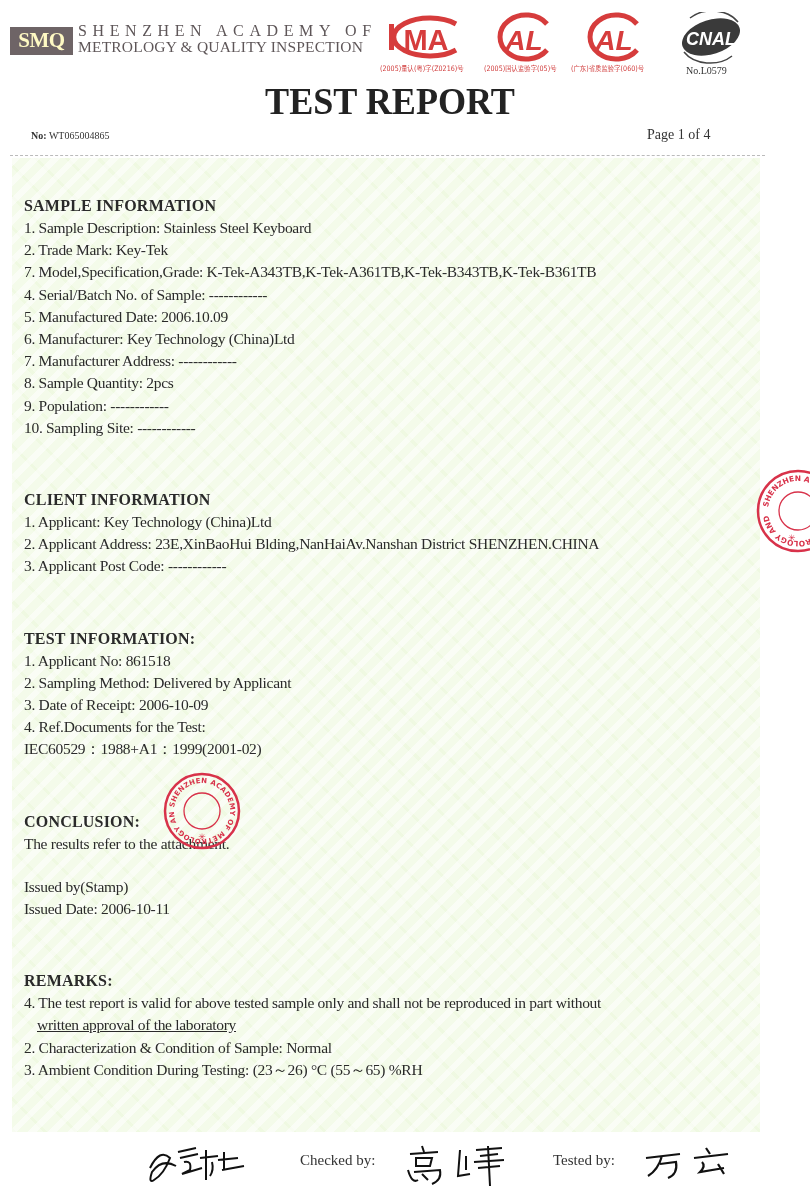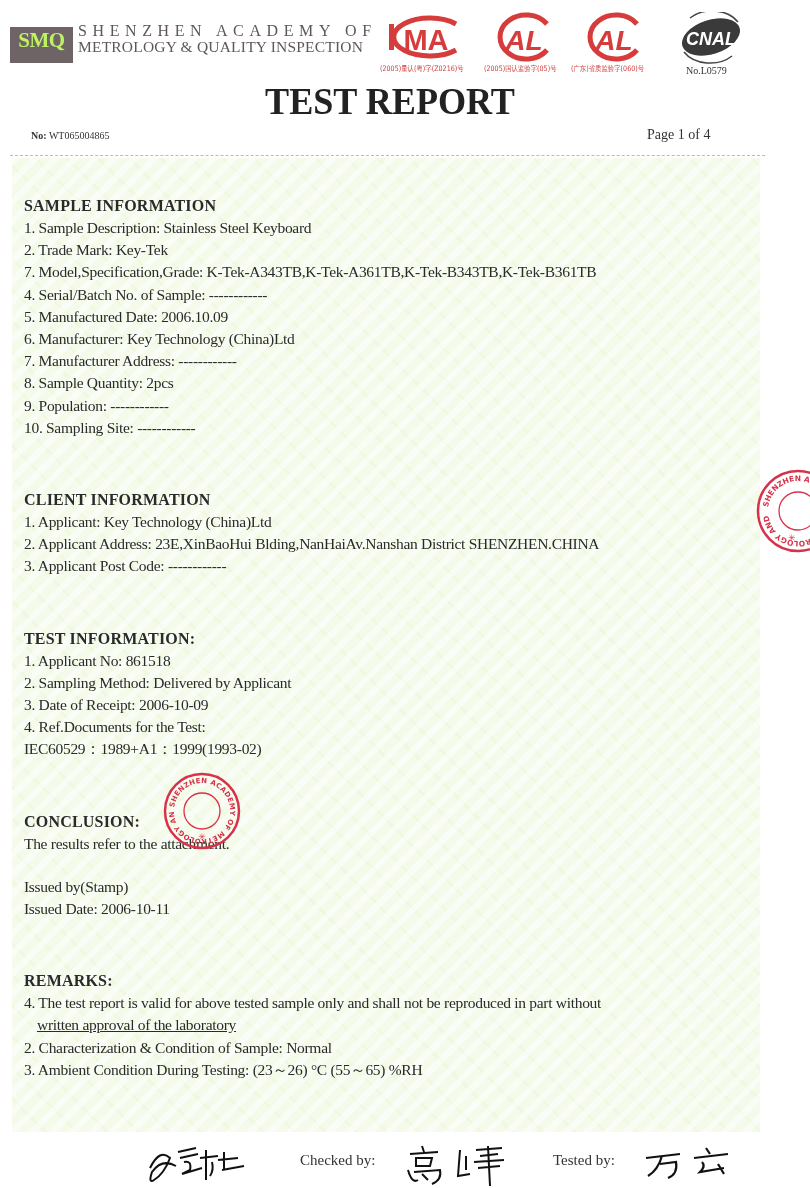--- a/index.html
+++ b/index.html
@@ -1,20 +1,20 @@
 <!DOCTYPE html>
 <html><head>
 <meta charset="utf-8">
 <style>
   * { box-sizing: border-box; margin: 0; padding: 0; }
   html, body { width: 810px; height: 1188px; background: #ffffff; overflow: hidden; }
   body { position: relative; font-family: "Liberation Serif", "DejaVu Serif", serif; color: #2a2a2a; }
 
   
-  .smq-box { position: absolute; left: 10px; top: 27px; width: 63px; height: 36px; background: #6e6466; color: #bef264;
+  .smq-box { position: absolute; left: 10px; top: 27px; width: 63px; height: 28px; background: #6e6466; color: #fef9c3;
     font-family: "Liberation Serif", serif; font-weight: bold; font-size: 21px; line-height: 26px; text-align: center; letter-spacing: -0.5px; }
   .academy-line1 { position: absolute; left: 78px; top: 22px; font-size: 16px; letter-spacing: 5.6px; color: #5e5658; white-space: nowrap; }
   .academy-line2 { position: absolute; left: 78px; top: 38px; font-size: 15.5px; letter-spacing: 0.2px; color: #5e5658; white-space: nowrap; }
 
   .logo { position: absolute; }
   .logo svg { display: block; }
   .logo-caption { position: absolute; font-family: "DejaVu Sans", sans-serif; font-size: 7.5px; color: #d03a3a; white-space: nowrap; transform: scaleX(0.85); transform-origin: left top; }
   .cnal-caption { position: absolute; left: 686px; top: 65px; font-size: 10px; color: #333; white-space: nowrap; }
 
   .report-title { position: absolute; left: 0; width: 780px; top: 79px; text-align: center; font-weight: bold; font-size: 38px; color: #222; letter-spacing: 0px; transform: scaleX(0.95); transform-origin: center; }
@@ -120,21 +120,21 @@
     <div class="line">3. Applicant Post Code: ------------</div>
   </div>
   <div class="gap"></div>
 
   <div class="section">
     <div class="section-title">TEST INFORMATION:</div>
     <div class="line">1. Applicant No: 861518</div>
     <div class="line">2. Sampling Method: Delivered by Applicant</div>
     <div class="line">3. Date of Receipt: 2006-10-09</div>
     <div class="line">4. Ref.Documents for the Test:</div>
-    <div class="line">IEC60529：1989+A1：1999(1993-02)</div>
+    <div class="line">IEC60529：1988+A1：1999(2001-02)</div>
   </div>
   <div class="gap"></div>
 
   <div class="section">
     <div class="section-title">CONCLUSION:</div>
     <div class="line">The results refer to the attachment.</div>
     <div class="gap" style="height:21px;"></div>
     <div class="line">Issued by(Stamp)</div>
     <div class="line">Issued Date: 2006-10-11</div>
   </div>

